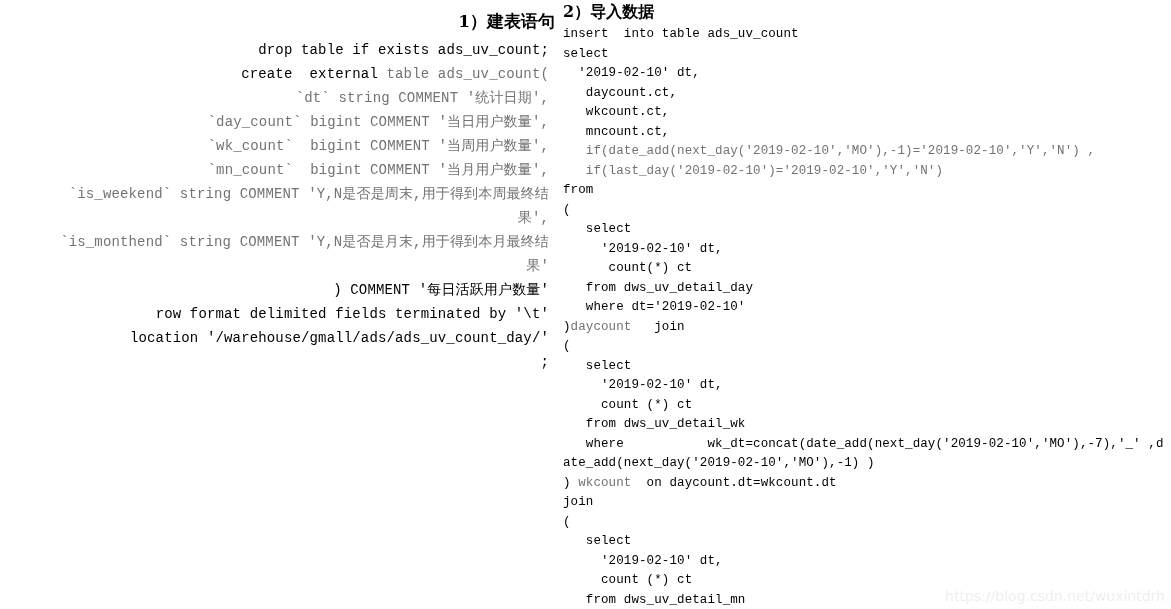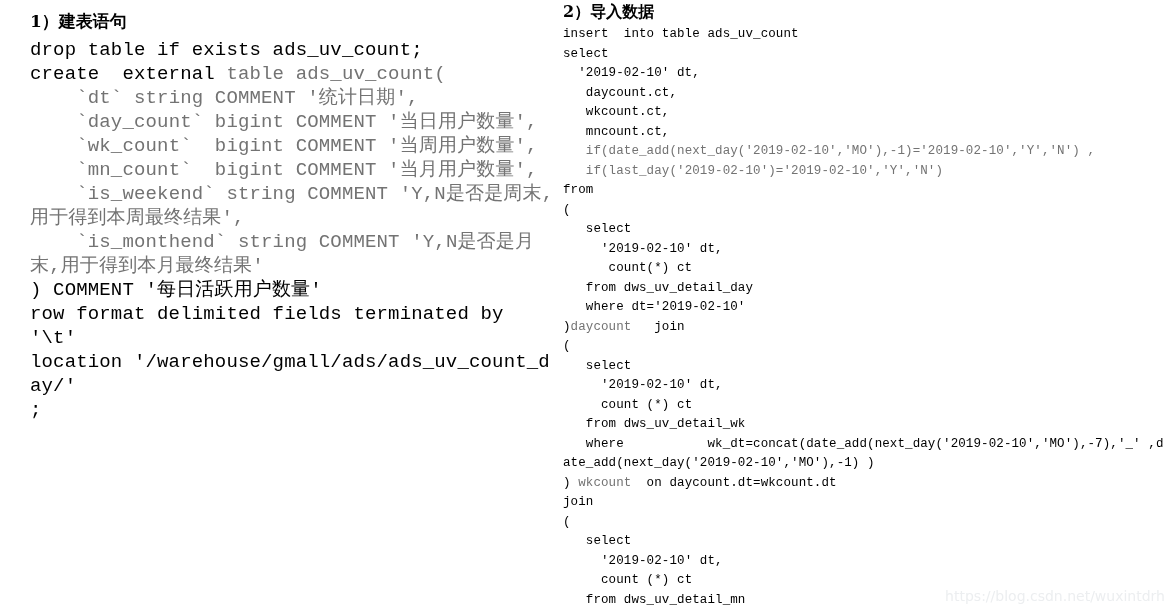--- a/index.html
+++ b/index.html
@@ -18,21 +18,21 @@
   }
   .page {
     position: relative;
     width: 1171px;
     height: 609px;
   }
   .col {
     position: absolute;
     top: 0;
   }
-  .col-left  { left: 12px;   width: 555px; }
+  .col-left  { left: 0px;   width: 555px; text-align: right; }
   .col-right { left: 560px; width: 611px; }
 
   .section-title {
     font-family: "DejaVu Serif", "Liberation Serif", serif;
     font-weight: bold;
     color: #000000;
     white-space: pre;
   }
   .col-left .section-title {
     font-size: 17px;
@@ -43,21 +43,21 @@
     font-size: 16px;
     line-height: 22px;
     padding: 1px 0 2px 3px;
   }
 
   .code {
     white-space: pre-wrap;
     word-break: break-all;
   }
   .col-left .code {
-    font-size: 19px;
+    font-size: 14px;
     line-height: 24px;
     padding-left: 18px;
     padding-right: 6px;
     letter-spacing: 0.15px;
   }
   .col-right .code {
     font-size: 12.5px;
     line-height: 19.5px;
     padding-left: 3px;
     padding-right: 4px;

